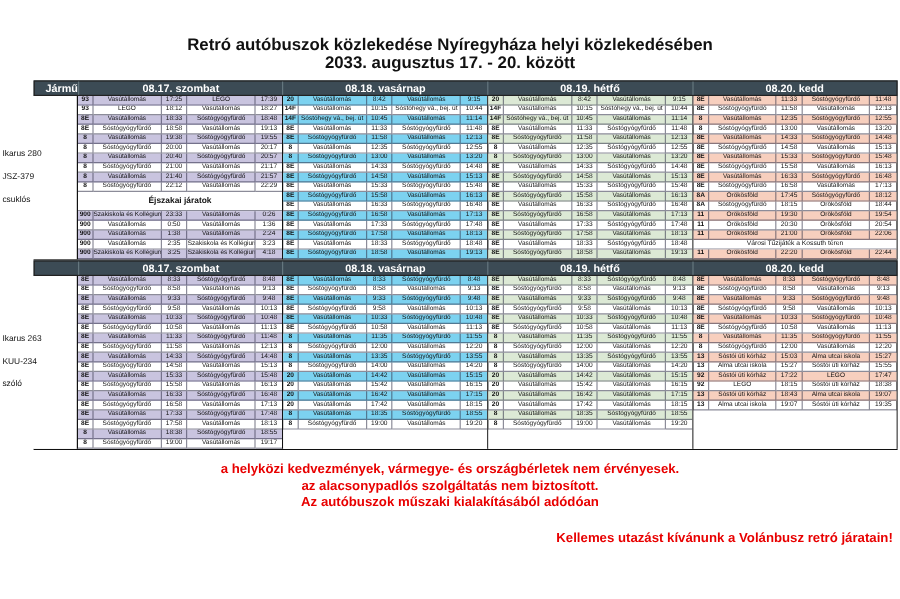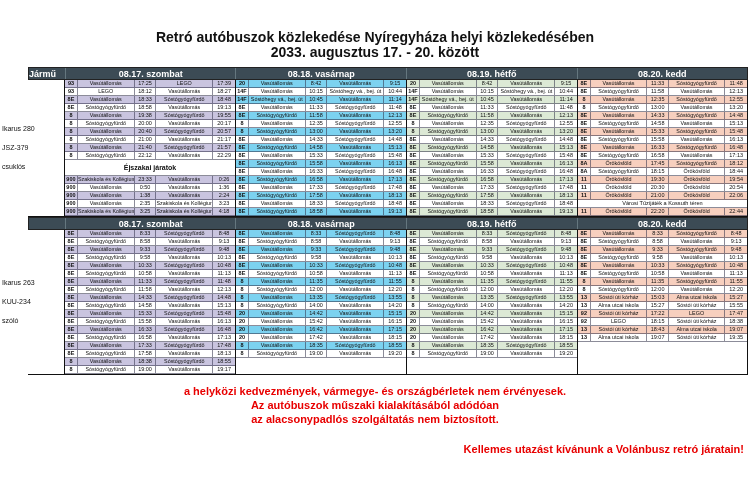--- a/index.html
+++ b/index.html
@@ -1,21 +1,21 @@
 <!DOCTYPE html>
 <html><head>
 <meta charset="utf-8">
 <style>
   html,body{margin:0;padding:0;background:#fff;}
   body{width:750px;height:499px;overflow:hidden;font-family:"Liberation Sans",sans-serif;color:#111;}
   .title{ text-align:center;font-weight:bold;font-size:14px;line-height:15px;}
   .title.first{margin-top:30px;}
   .ttable{margin:7px 2px 0 28px;width:720px;}
   .band{display:flex;background:#3c4b55;color:#fff;height:13px;border:1px solid #222;box-sizing:border-box;}
-  .band .bv{width:36px;text-align:left;font-size:9px;line-height:12px;font-weight:bold;}
+  .band .bv{width:36px;text-align:right;font-size:9px;line-height:12px;font-weight:bold;}
   .band .bd{width:171px;text-align:center;font-size:9px;line-height:12px;font-weight:bold;border-left:1px solid #65777f;box-sizing:border-box;}
   .section{display:flex;}
   .vehicle-col{width:36px;display:flex;flex-direction:column;justify-content:center;row-gap:11px;background:#fff;}
   .vlabel{font-size:7px;line-height:8px;white-space:nowrap;margin-left:-26px;}
   .date-col{width:171px;border-left:1.5px solid #111;box-sizing:border-box;background:#fff;}
   .date-col.last{border-right:1.5px solid #111;}
   .section{border-bottom:1.5px solid #111;}
   .trow{display:flex;height:8px;box-sizing:border-box;}
   .trow>div{box-sizing:border-box;height:8px;line-height:7px;text-align:center;overflow:hidden;white-space:nowrap;
             border-right:1px solid rgba(45,45,70,.55);border-bottom:1px solid rgba(45,45,70,.55);}
@@ -992,17 +992,17 @@
           <div class="c-time lastc">19:35</div>
         </div>
         <div class="erow" style="height: 32px;"></div>
       </div>
   </div>
 
 </div>
 
 <div class="notes">
   <div>a helyközi kedvezmények, vármegye-  és országbérletek nem érvényesek.</div>
+  <div>az alacsonypadlós szolgáltatás nem biztosított.</div>
   <div>Az autóbuszok műszaki kialakításából adódóan</div>
-  <div>az alacsonypadlós szolgáltatás nem biztosított.</div>
 </div>
 
 <div class="farewell">Kellemes utazást kívánunk a Volánbusz retró járatain!</div>
 
 </body></html>

